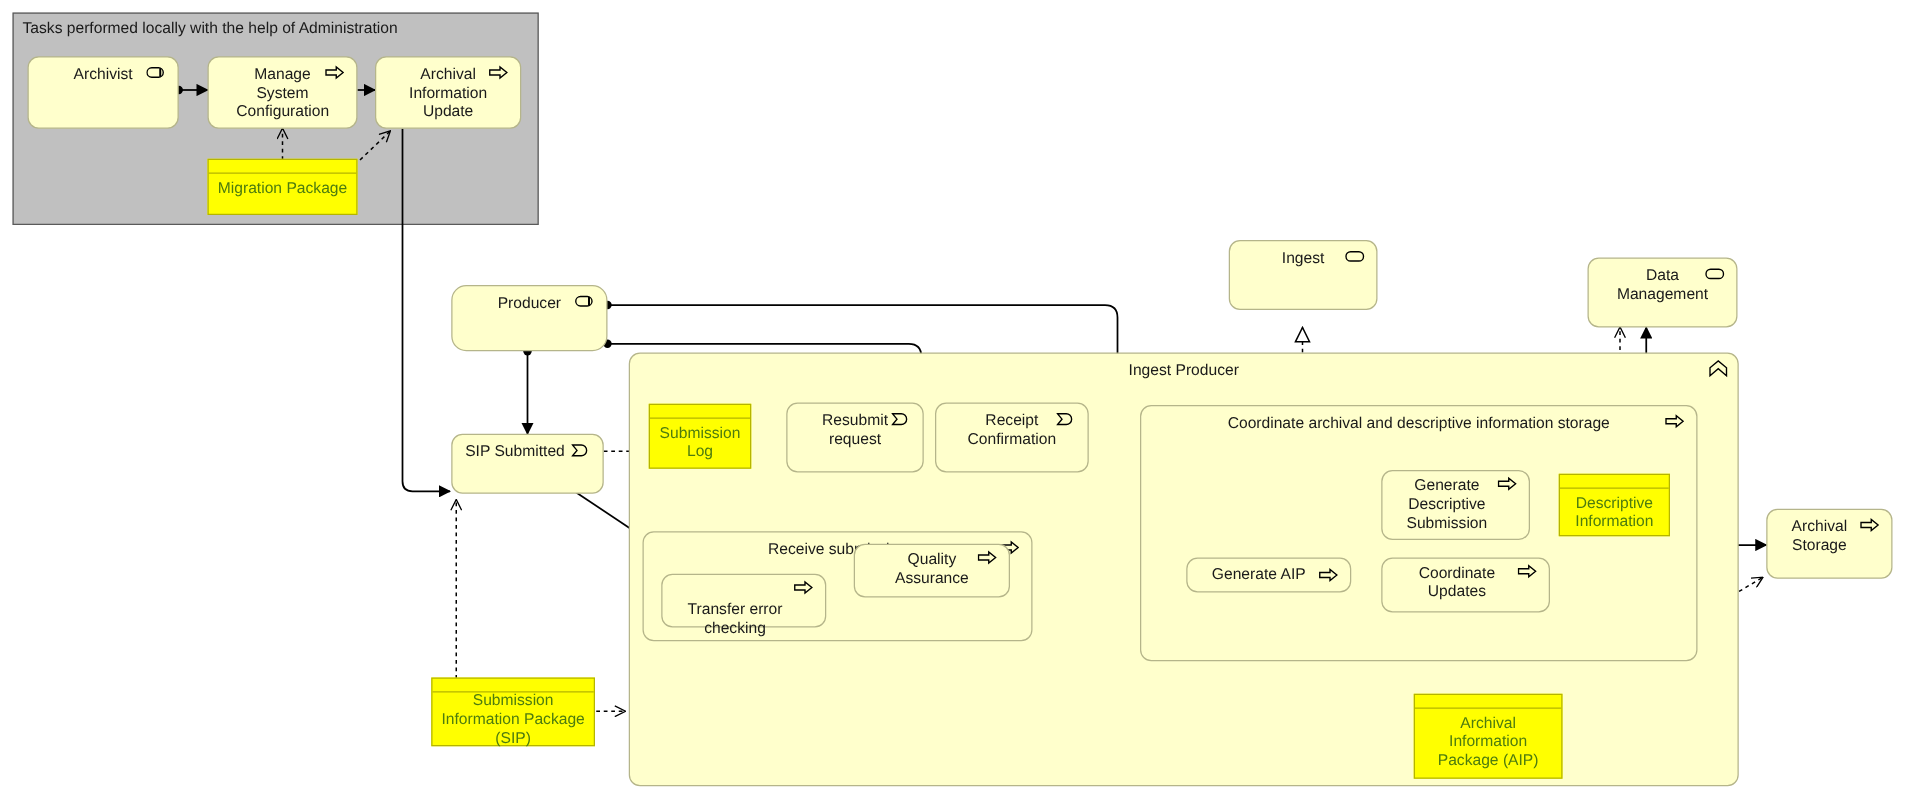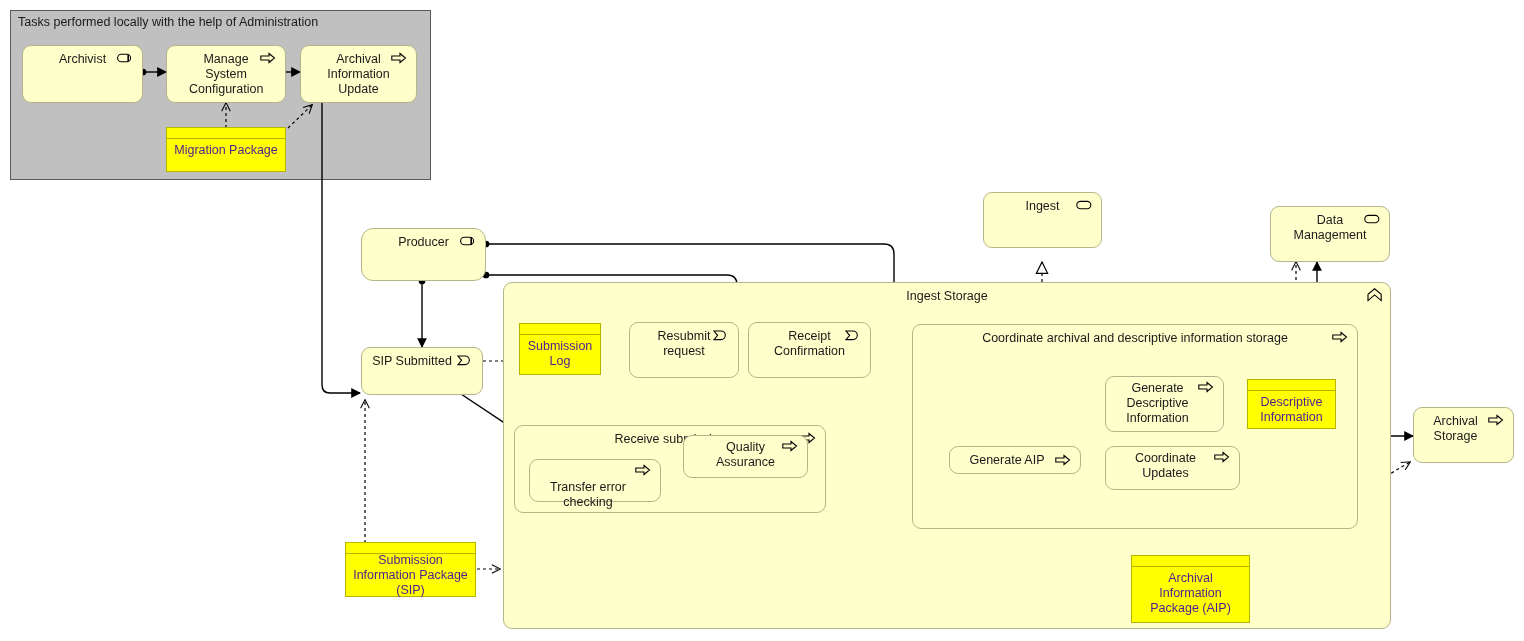--- a/index.html
+++ b/index.html
@@ -84,21 +84,21 @@
     position: absolute;
     left: 0; right: 0;
     top: 11px;
     bottom: 0;
     display: flex;
     align-items: flex-start;
     justify-content: center;
     text-align: center;
     font-size: 12.5px;
     line-height: 15px;
-    color: #4c1d95;
+    color: #4d7c0f;
     padding: 4px 4px 0 4px;
     box-sizing: border-box;
   }
   .obj-label.centered { align-items: center; padding-top: 0; }
 
   
   .icon {
     position: absolute;
     right: 7px;
     top: 6px;
@@ -257,21 +257,21 @@
   </div>
 
   <div class="node obj" style="left:345px; top:542px; width:131px; height:55px;">
     <span class="obj-bar"></span>
     <span class="obj-label centered" style="white-space:pre-line;">Submission
 Information Package
 (SIP)</span>
   </div>
 
   <div class="node el container" style="left:503px; top:282px; width:888px; height:347px;">
-    <span class="el-label" style="text-align:center; padding:0;">Ingest Storage</span>
+    <span class="el-label" style="text-align:center; padding:0;">Ingest Producer</span>
     <span class="icon" style="right:6px; top:5px;">
       <svg width="18" height="14" viewBox="0 0 18 14">
           <path d="M2,12.6 L2,6.2 L8.6,0.8 L15.2,6.2 L15.2,12.6 L8.6,6.9 z" fill="none" stroke="#000" stroke-width="1.1"></path>
         </svg>
     </span>
   </div>
 
   <div class="node obj" style="left:519px; top:323px; width:82px; height:52px;">
     <span class="obj-bar"></span>
     <span class="obj-label" style="white-space:pre-line;">Submission
@@ -341,21 +341,21 @@
     <span class="icon" style="top:7px;">
       <svg width="18" height="12" viewBox="0 0 18 12">
           <path d="M0.8,4 L9,4 L9,1.5 L14.5,6 L9,10.5 L9,8 L0.8,8 z" fill="none" stroke="#000" stroke-width="1.1"></path>
         </svg>
     </span>
   </div>
 
   <div class="node el" style="left:1105px; top:376px; width:119px; height:56px;">
     <span class="el-label" style="white-space:pre-line; top:4px; padding:0 20px 0 6px;">Generate
 Descriptive
-Information</span>
+Submission</span>
     <span class="icon" style="top:4px;">
       <svg width="18" height="12" viewBox="0 0 18 12">
           <path d="M0.8,4 L9,4 L9,1.5 L14.5,6 L9,10.5 L9,8 L0.8,8 z" fill="none" stroke="#000" stroke-width="1.1"></path>
         </svg>
     </span>
   </div>
 
   <div class="node el" style="left:1105px; top:446px; width:135px; height:44px;padding-left:24px;">
     <span class="el-label" style="white-space:pre-line; top:4px; padding:0 20px 0 6px;">Coordinate
 Updates</span>

